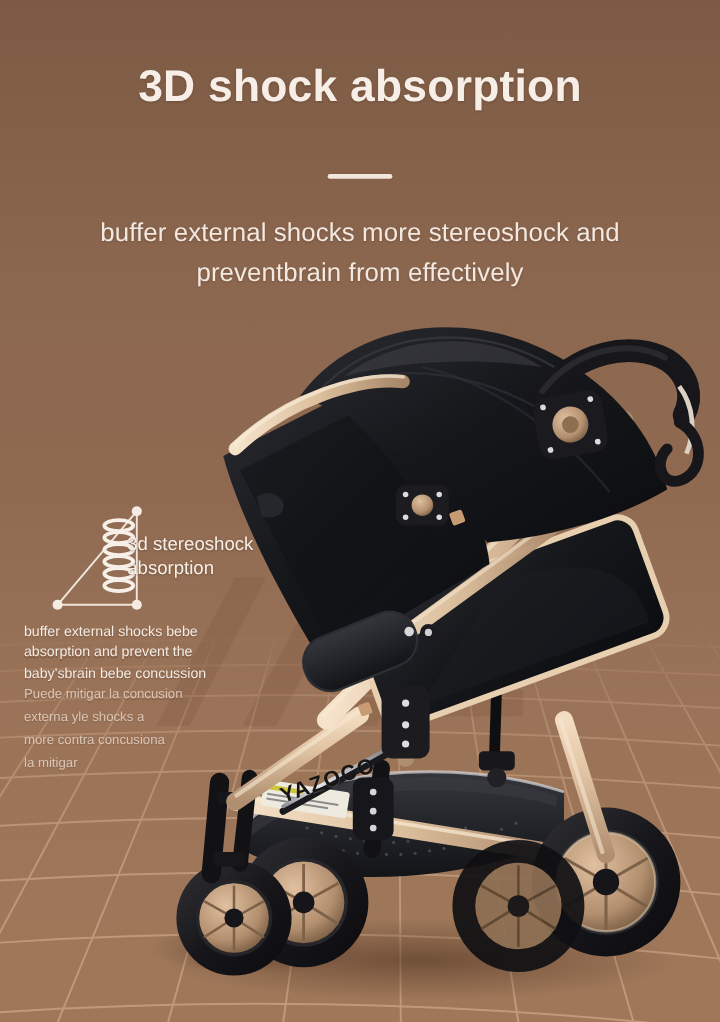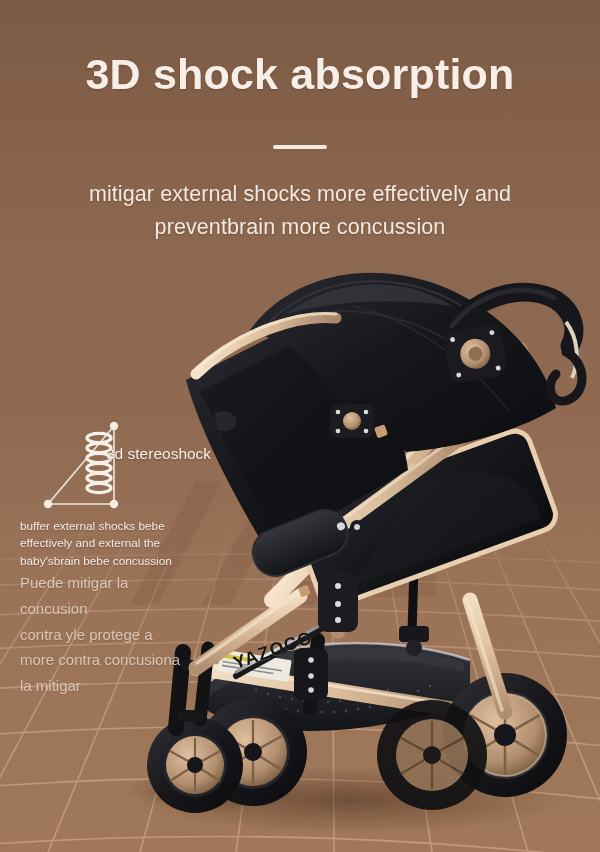--- a/index.html
+++ b/index.html
@@ -49,21 +49,21 @@
     pointer-events: none;
   }
   .watermark svg { width:100%; height:100%; display:block; }
 
   
   .headline {
     position: absolute;
     left: 0; right: 0; top: 52px;
     text-align: center;
     color: #f7efe7;
-    font-size: 43px;
+    font-size: 37px;
     font-weight: bold;
     letter-spacing: .2px;
     line-height: 1.06;
     text-shadow: 0 1px 2px rgba(50,28,16,.25);
   }
   .rule {
     position: absolute;
     left: 50%; top: 145px;
     transform: translateX(-50%);
     width: 54px; height: 4px;
@@ -111,21 +111,21 @@
     color: #f4ece5;
     font-size: 11.8px;
     line-height: 1.48;
     text-shadow: 0 1px 1px rgba(50,28,16,.3);
   }
   .body-es {
     position: absolute;
     left: 20px; top: 570px;
     width: 170px;
     color: #e4d2c4;
-    font-size: 15px;
+    font-size: 11px;
     line-height: 1.72;
     opacity: .86;
     text-shadow: 0 1px 1px rgba(50,28,16,.25);
   }
 
   
   .product {
     position: absolute;
     left: 0; top: 0;
     width: 600px; height: 852px;
@@ -487,22 +487,22 @@
 
       <rect x="374" y="428" width="11" height="11" rx="2" fill="#c79c72" transform="rotate(-20 374 428)"></rect>
       <rect x="298" y="588" width="10" height="10" rx="2" fill="#c79c72" transform="rotate(-20 298 588)"></rect>
     </svg>
     <div class="brand-mark">YAZOCO</div>
   </div>
 
   <div class="headline">3D shock absorption</div>
   <div class="rule"></div>
   <div class="subhead">
-    <div>mitigar external shocks more effectively and</div>
-    <div>preventbrain more concussion</div>
+    <div>buffer external shocks more stereoshock and</div>
+    <div>preventbrain from effectively</div>
   </div>
 
   <div class="callout">
 
     <div class="callout-lines">
       <svg viewBox="0 0 160 92" aria-hidden="true">
         <g stroke="#f0e6db" stroke-width="1.6" fill="none">
           <path d="M10 84 L 76 6"></path>
           <path d="M76 6 L 76 84"></path>
           <path d="M10 84 L 76 84"></path>
@@ -521,29 +521,30 @@
           <ellipse cx="17" cy="28" rx="12" ry="4.6"></ellipse>
           <ellipse cx="17" cy="38" rx="12" ry="4.6"></ellipse>
           <ellipse cx="17" cy="48" rx="12" ry="4.6"></ellipse>
           <ellipse cx="17" cy="58" rx="12" ry="4.6"></ellipse>
         </g>
       </svg>
     </div>
 
     <div class="callout-title">
       <div>3d stereoshock</div>
+      <div>absorption</div>
     </div>
 
     <div class="body-en">
       <div>buffer external shocks bebe</div>
-      <div>effectively and external the</div>
+      <div>absorption and prevent the</div>
       <div>baby'sbrain bebe concussion</div>
     </div>
 
     <div class="body-es">
       <div>Puede mitigar la concusion</div>
-      <div>contra yle protege a</div>
+      <div>externa yle shocks a</div>
       <div>more contra concusiona</div>
       <div>la mitigar</div>
     </div>
   </div>
 
 </div>
 
 </body></html>

